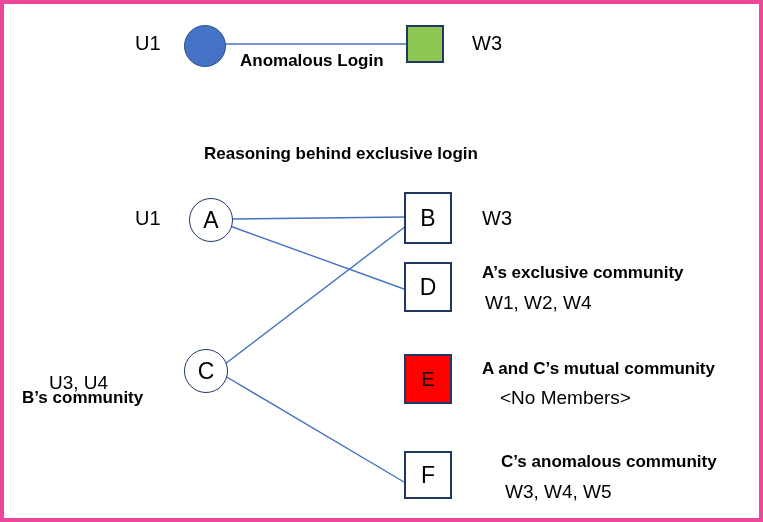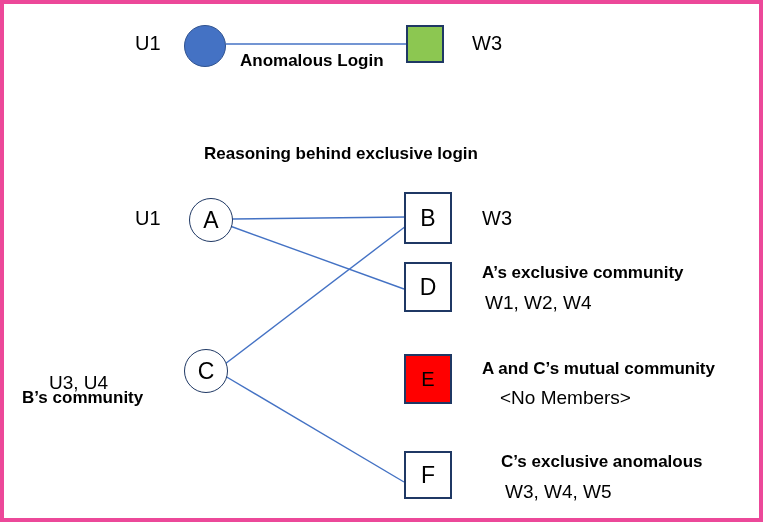--- a/index.html
+++ b/index.html
@@ -147,17 +147,17 @@
   </div>
 
   <div class="label label-members" style="left:496px; top:383px;">&lt;No Members&gt;</div>
 
   <div class="label label-bold" style="left:478px; top:355px;">A and C’s mutual community</div>
 
   <div class="node node-square-open" style="left:400px; top:447px; width:48px; height:48px;">
     <span class="node-glyph">F</span>
   </div>
 
-  <div class="label label-bold" style="left:497px; top:448px;">C’s exclusive anomalous</div>
+  <div class="label label-bold" style="left:497px; top:448px;">C’s anomalous community</div>
 
   <div class="label label-members" style="left:501px; top:477px;">W3, W4, W5</div>
 
 </div>
 
 </body></html>

